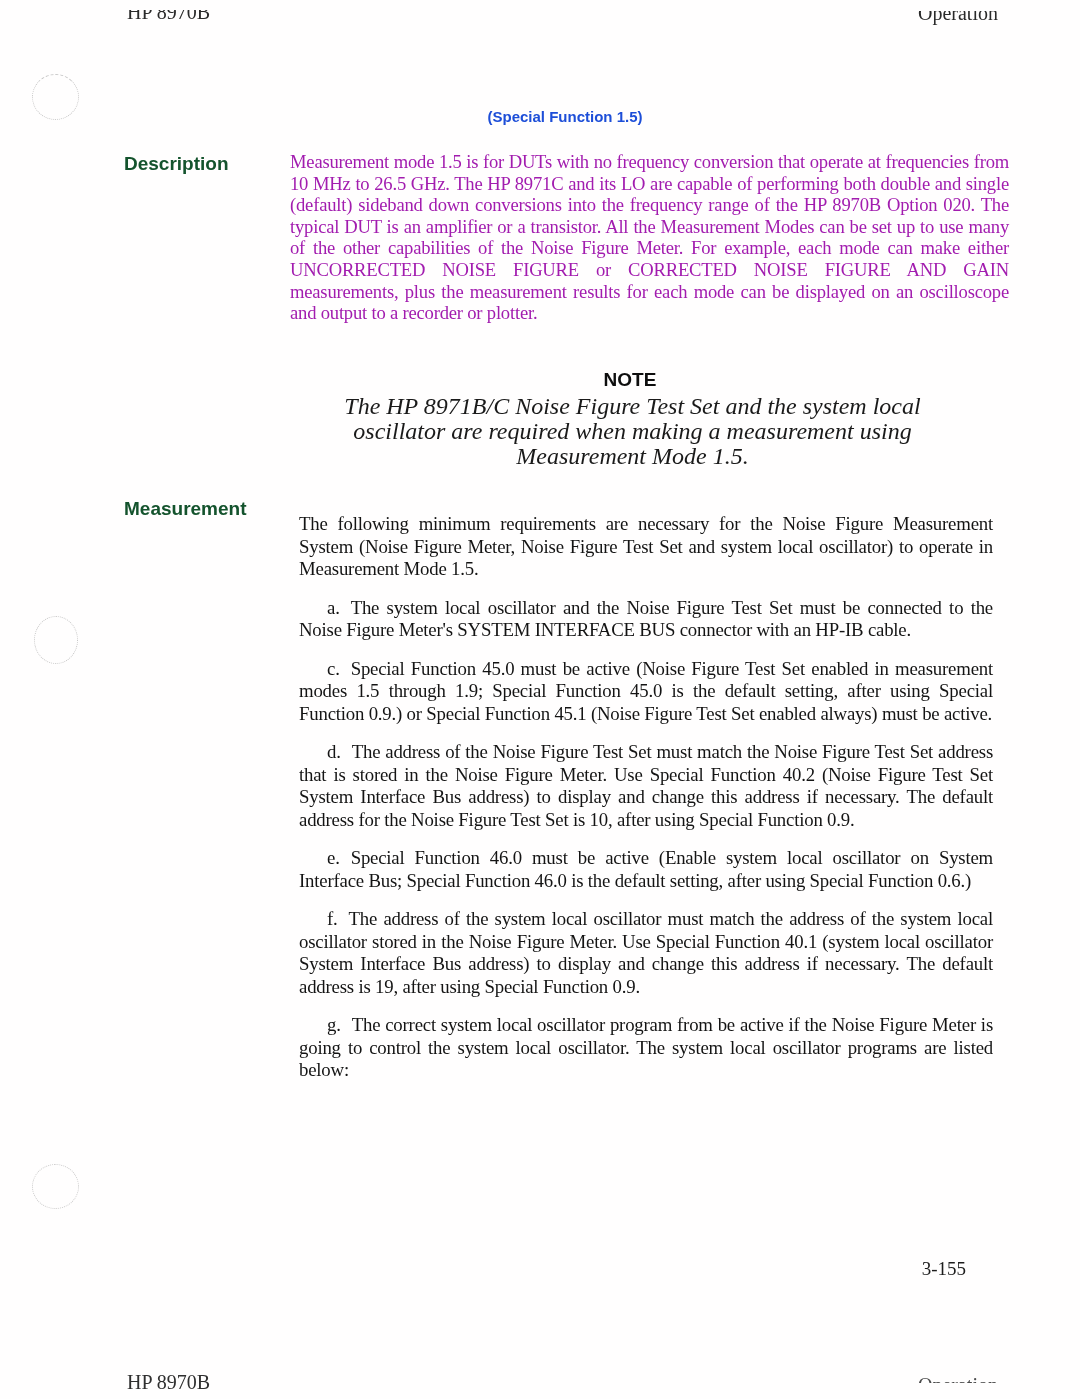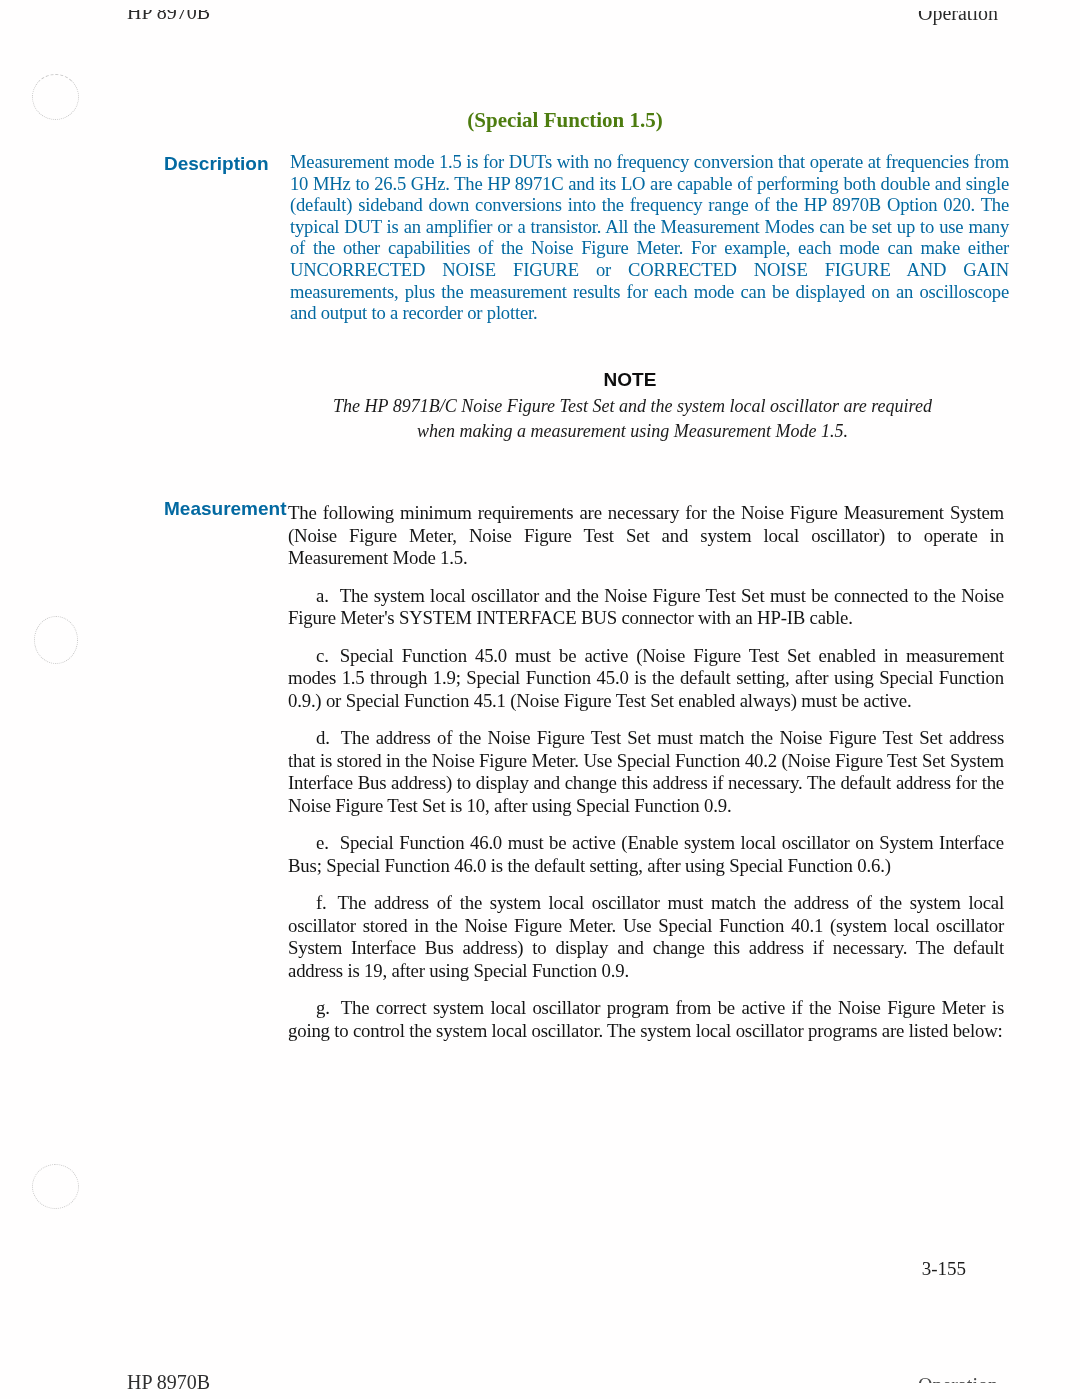--- a/index.html
+++ b/index.html
@@ -76,84 +76,83 @@
     font-weight: bold;
     font-size: 31px;
     letter-spacing: 0.5px;
     color: #0d0d0d;
   }
   .subtitle {
     position: absolute;
     left: 50px; top: 108px;
     width: 1030px;
     text-align: center;
-    font-family: Liberation Serif, serif;
-    font-weight: bold;
-    font-size: 21px;
-    color: #4d7c0f;
+    font-family: Liberation Sans, sans-serif;
+    font-weight: bold;
+    font-size: 15px;
+    color: #1d4ed8;
   }
 
   
   .side-label {
     position: absolute;
     left: 124px;
     font-family: "Liberation Sans", sans-serif;
     font-weight: bold;
     font-size: 19px;
-    color: #0369a1;
-    white-space: nowrap;
-    margin-left: 40px;
+    color: #14532d;
+    white-space: nowrap;
   }
   .label-description  { top: 153px; }
   .label-requirements { top: 498px; }
 
   
   .desc-body {
     position: absolute;
     left: 290px; top: 151px;
     width: 719px;
     font-size: 18.6px;
     line-height: 21.6px;
     letter-spacing: -0.2px;
     text-align: justify;
-    color: #0369a1;
+    color: #a21caf;
   }
 
   .note-label {
     position: absolute;
     left: 50px; top: 369px;
     width: 1160px;
     text-align: center;
     font-family: "Liberation Sans", sans-serif;
     font-weight: bold;
     font-size: 19px;
     color: #0e0e0e;
   }
   .note-body {
     position: absolute;
     left: 315px; top: 394px;
     width: 635px;
     text-align: center;
     font-style: italic;
-    font-size: 18px;
+    font-size: 24px;
     line-height: 25px;
     color: #1a1a1a;
   }
 
   .req-col {
     position: absolute;
     left: 283px; top: 497px;
     width: 726px;
     font-size: 18.8px;
     line-height: 22.5px;
     letter-spacing: -0.2px;
     text-align: justify;
     color: #141414;
   }
-  .req-col p { margin: 5px; }
+  .req-col p { margin: 16px; }
   .req-intro { margin-bottom: 0; }
   .req-item {
     margin-top: 15px !important;
     text-indent: 28px;
   }
   .item-letter { margin-right: 11px; }
 
   .page-number {
     position: absolute;
     left: 856px; top: 1258px;

